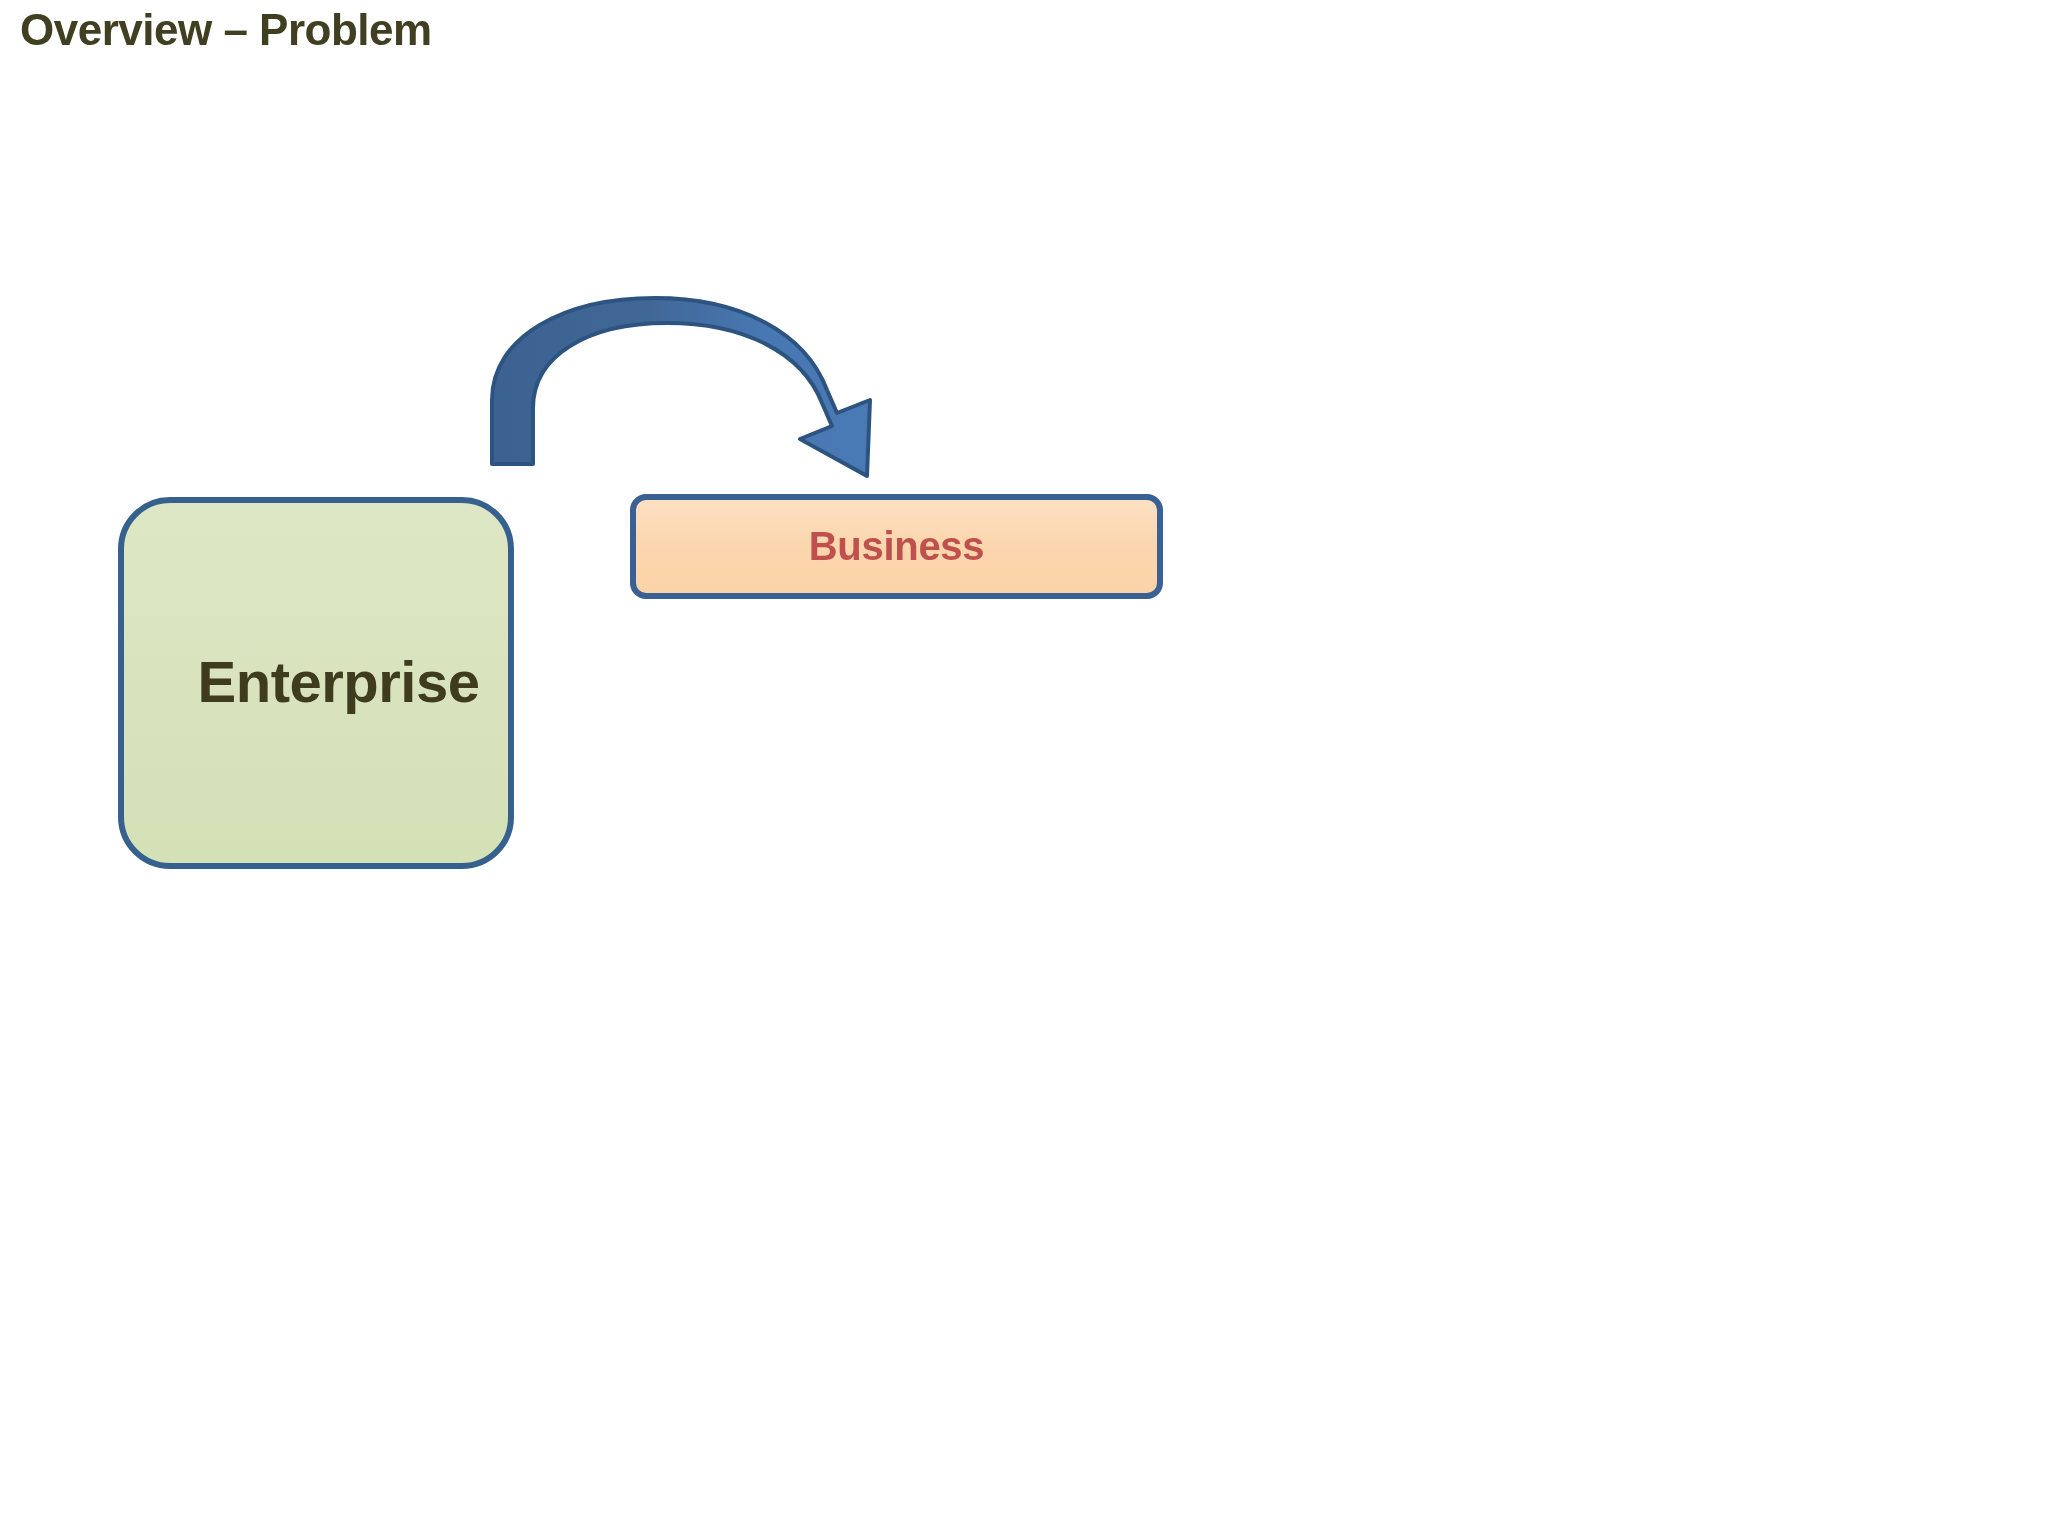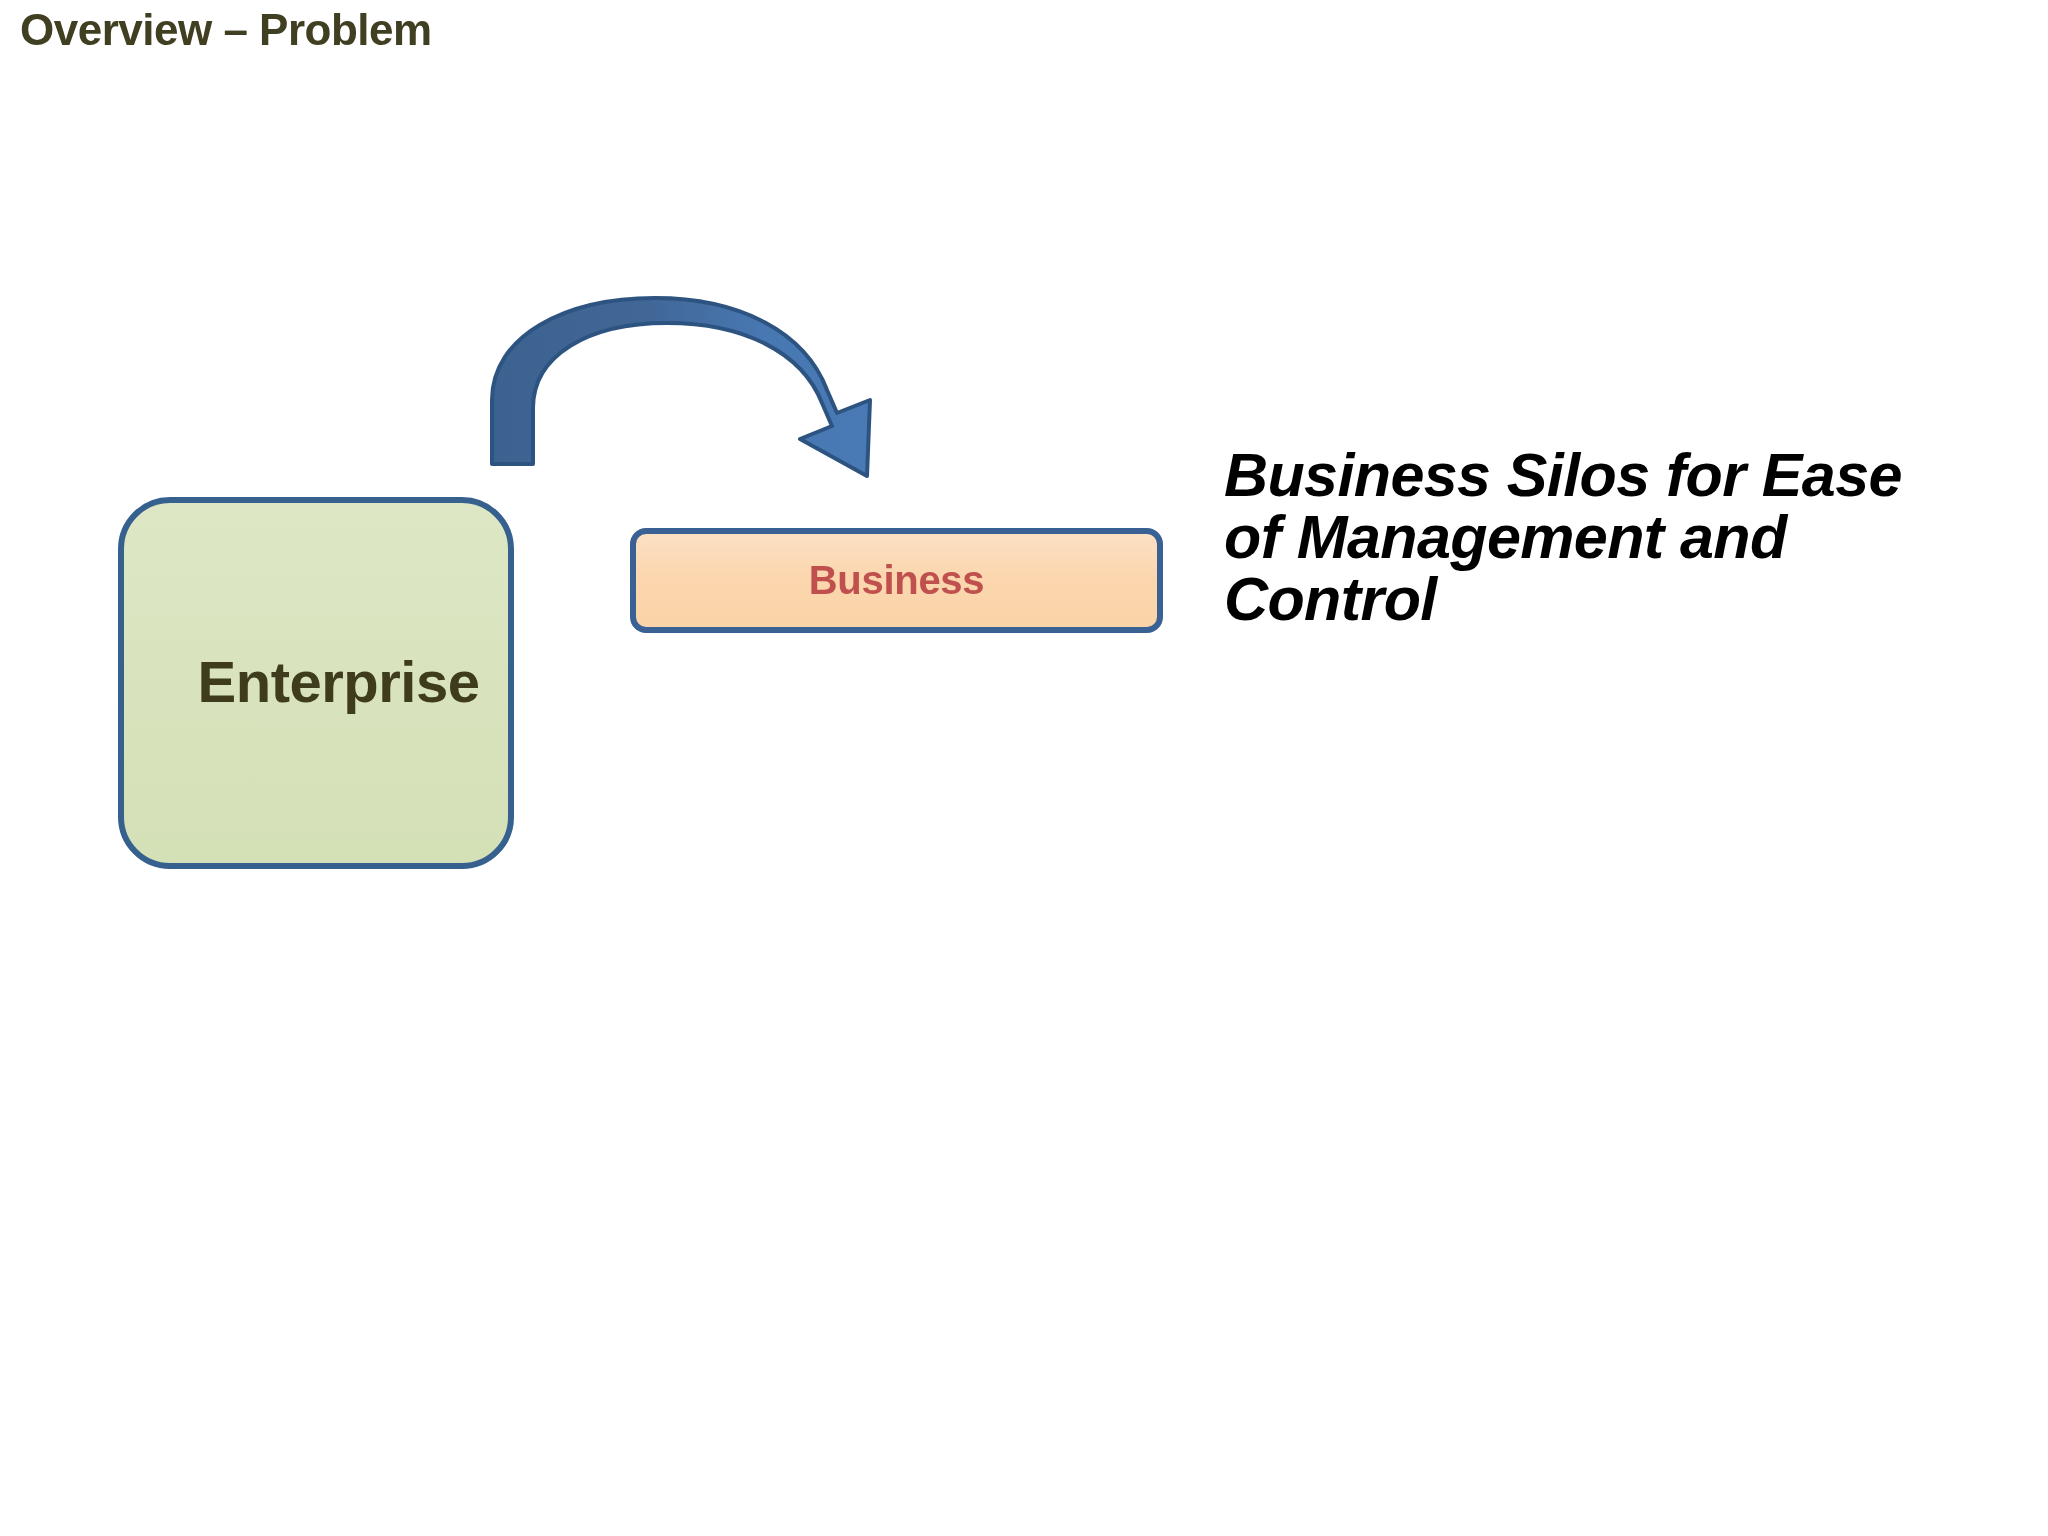--- a/index.html
+++ b/index.html
@@ -69,21 +69,20 @@
   .business-box {
     position: absolute;
     left: 630px;
     top: 494px;
     width: 533px;
     height: 105px;
     box-sizing: border-box;
     border: 6px solid #3a6193;
     border-radius: 16px;
     background: linear-gradient(180deg, #fce0c2 0%, #fbd6ae 48%, #fbd3a8 100%);
-    margin-top: 34px;
   }
   .business-label {
     position: absolute;
     left: 0;
     right: 0;
     top: 26px;
     text-align: center;
     font-size: 40px;
     font-weight: bold;
     color: #c0504d;
@@ -156,19 +155,14 @@
   </div>
 
   <div class="enterprise-box">
     <div class="enterprise-label">Enterprise</div>
   </div>
 
   <div class="business-box">
     <div class="business-label">Business</div>
   </div>
 
-  <div class="caption">
-    <span class="cap-line">Business Silos for Ease</span>
-    <span class="cap-line">of Management and</span>
-    <span class="cap-line">Control</span>
-  </div>
 
 </div>
 
 </body></html>

